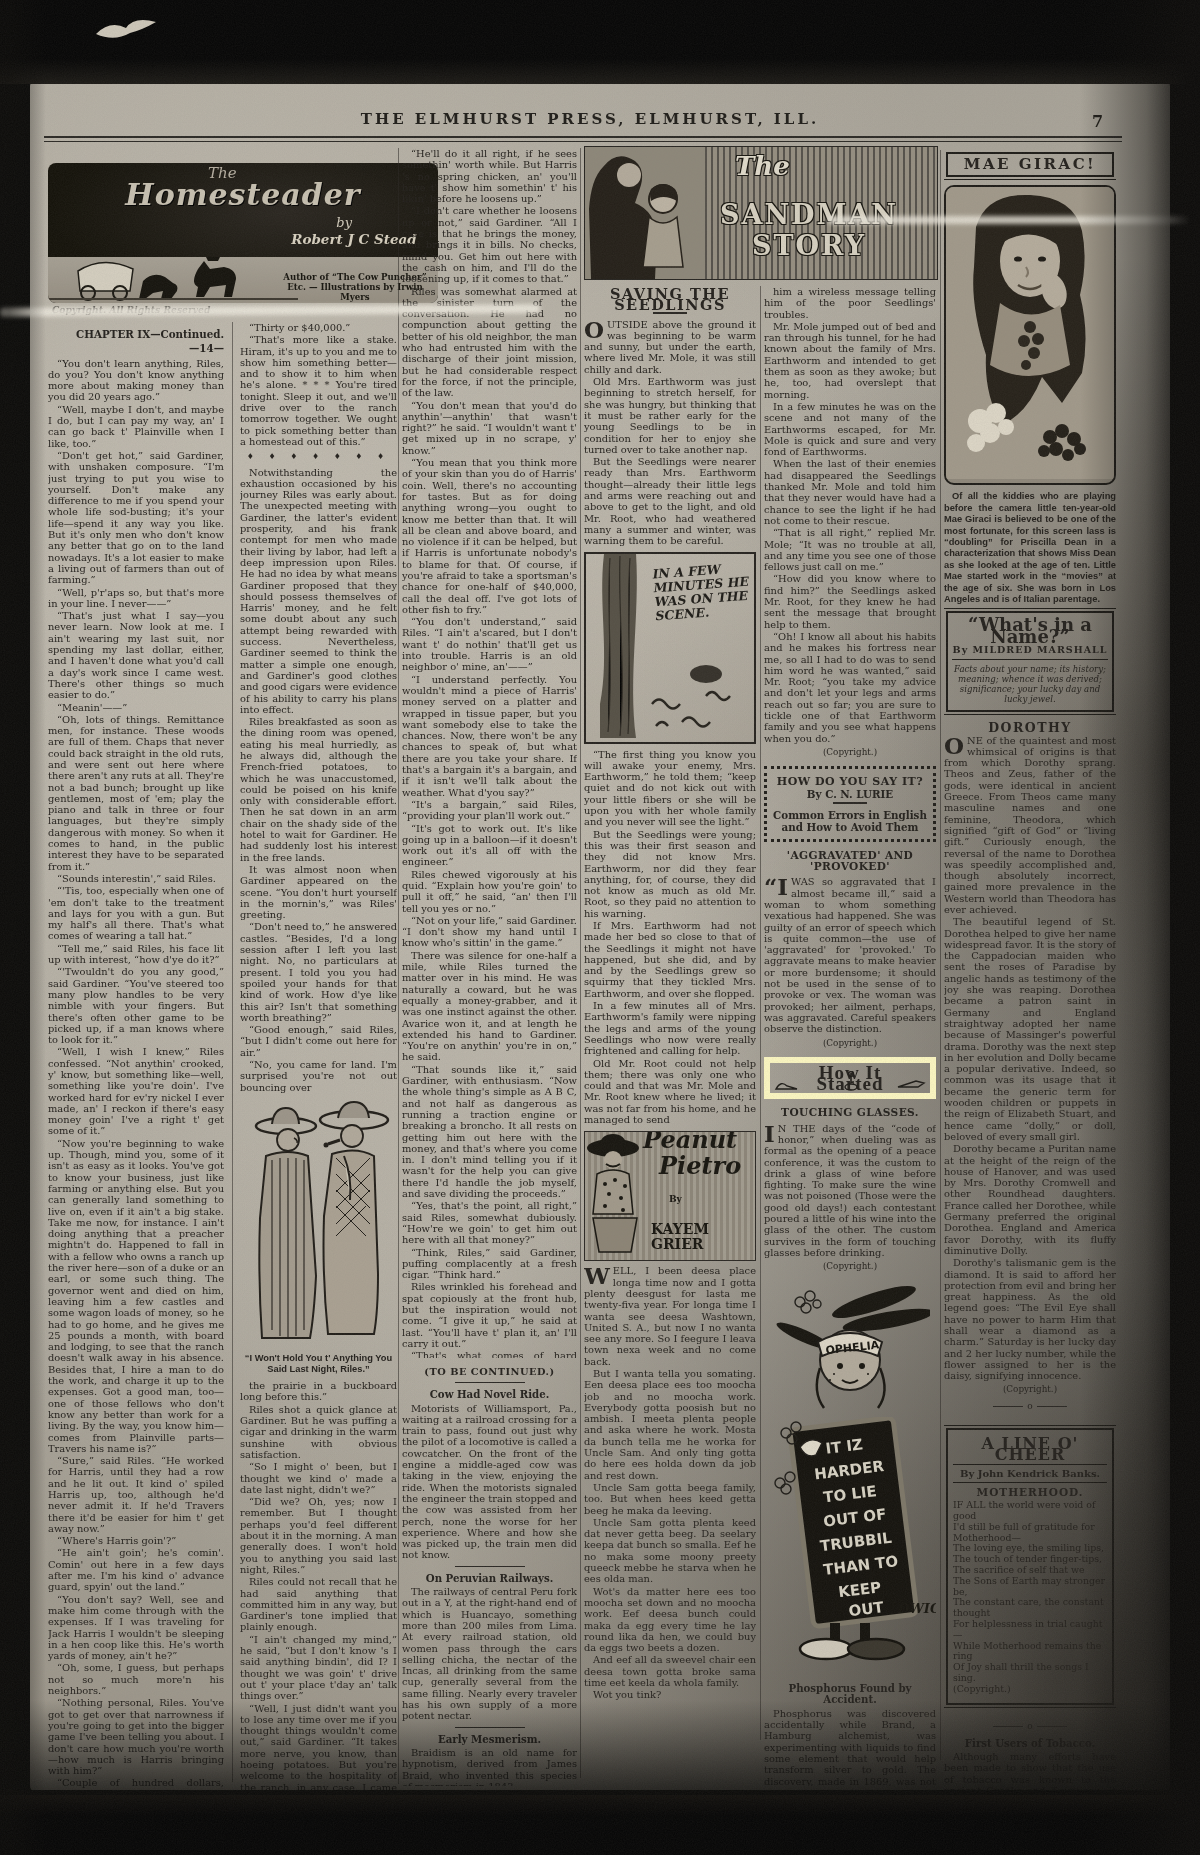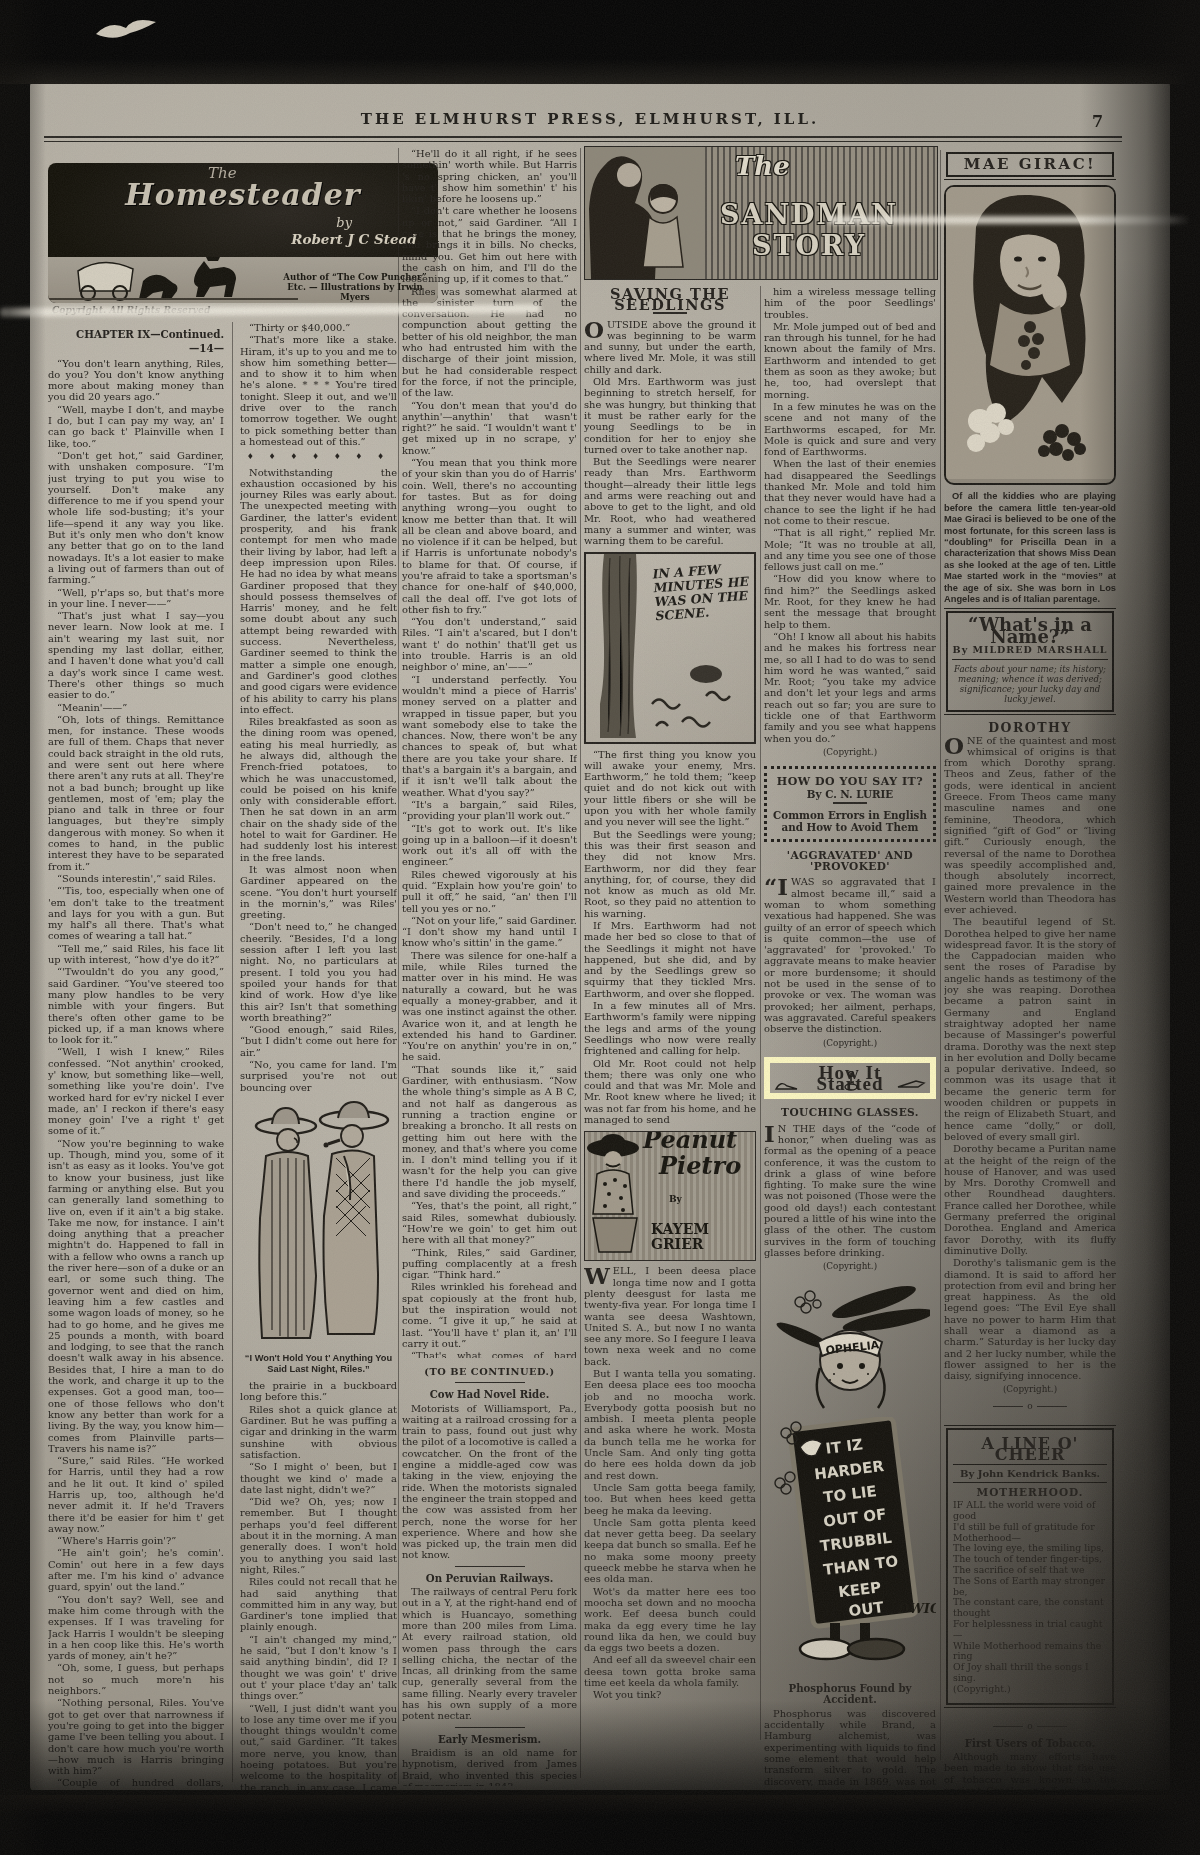--- a/index.html
+++ b/index.html
@@ -170,21 +170,21 @@
   <div class="col" style="left:240px;top:322px;width:157px;height:1468px;">
     <div>
         <p class="para">“Thirty or $40,000.”</p>
         <p class="para">“That's more like a stake. Hiram, it's up to you and me to show him something better—and to show it to him when he's alone. * * * You're tired tonight. Sleep it out, and we'll drive over to the ranch tomorrow together. We ought to pick something better than a homestead out of this.”</p>
       </div>
     <p class="starsep">♦ ♦ ♦ ♦ ♦ ♦ ♦</p>
     <div>
         <p class="para">Notwithstanding the exhaustion occasioned by his journey Riles was early about. The unexpected meeting with Gardiner, the latter's evident prosperity, and his frank contempt for men who made their living by labor, had left a deep impression upon Riles. He had no idea by what means Gardiner proposed that they should possess themselves of Harris' money, and he felt some doubt about any such attempt being rewarded with success. Nevertheless, Gardiner seemed to think the matter a simple one enough, and Gardiner's good clothes and good cigars were evidence of his ability to carry his plans into effect.</p>
         <p class="para">Riles breakfasted as soon as the dining room was opened, eating his meal hurriedly, as he always did, although the French-fried potatoes, to which he was unaccustomed, could be poised on his knife only with considerable effort. Then he sat down in an arm chair on the shady side of the hotel to wait for Gardiner. He had suddenly lost his interest in the free lands.</p>
         <p class="para">It was almost noon when Gardiner appeared on the scene. “You don't hurt yourself in the mornin's,” was Riles' greeting.</p>
-        <p class="para">“Don't need to,” he changed cheerily. “Besides, I'd a long session after I left you last night. No, no particulars at present. I told you you had spoiled your hands for that kind of work. How d'ye like this air? Isn't that something worth breathing?”</p>
+        <p class="para">“Don't need to,” he answered castles. “Besides, I'd a long session after I left you last night. No, no particulars at present. I told you you had spoiled your hands for that kind of work. How d'ye like this air? Isn't that something worth breathing?”</p>
         <p class="para">“Good enough,” said Riles, “but I didn't come out here for air.”</p>
         <p class="para">“No, you came for land. I'm surprised you're not out bouncing over</p>
       </div>
     <div class="illo">
       <svg width="150" height="252" viewBox="0 0 150 252">
         <ellipse cx="42" cy="30" rx="30" ry="8" fill="none" stroke="#201d18" stroke-width="2.5"></ellipse>
         <path d="M28 28 q2 -16 14 -16 q12 0 13 16" fill="#9d968a" stroke="#201d18" stroke-width="2"></path>
         <circle cx="44" cy="44" r="11" fill="#b2aa9c" stroke="#201d18" stroke-width="1.8"></circle>
         <path d="M50 42 q4 2 3 5" stroke="#201d18" fill="none" stroke-width="1.5"></path>
         <path d="M22 60 q22 -8 42 0 l8 120 q-2 40 -6 62 h-48 q-4 -60 -2 -120 z" fill="#a59d8f" stroke="#201d18" stroke-width="2"></path>

